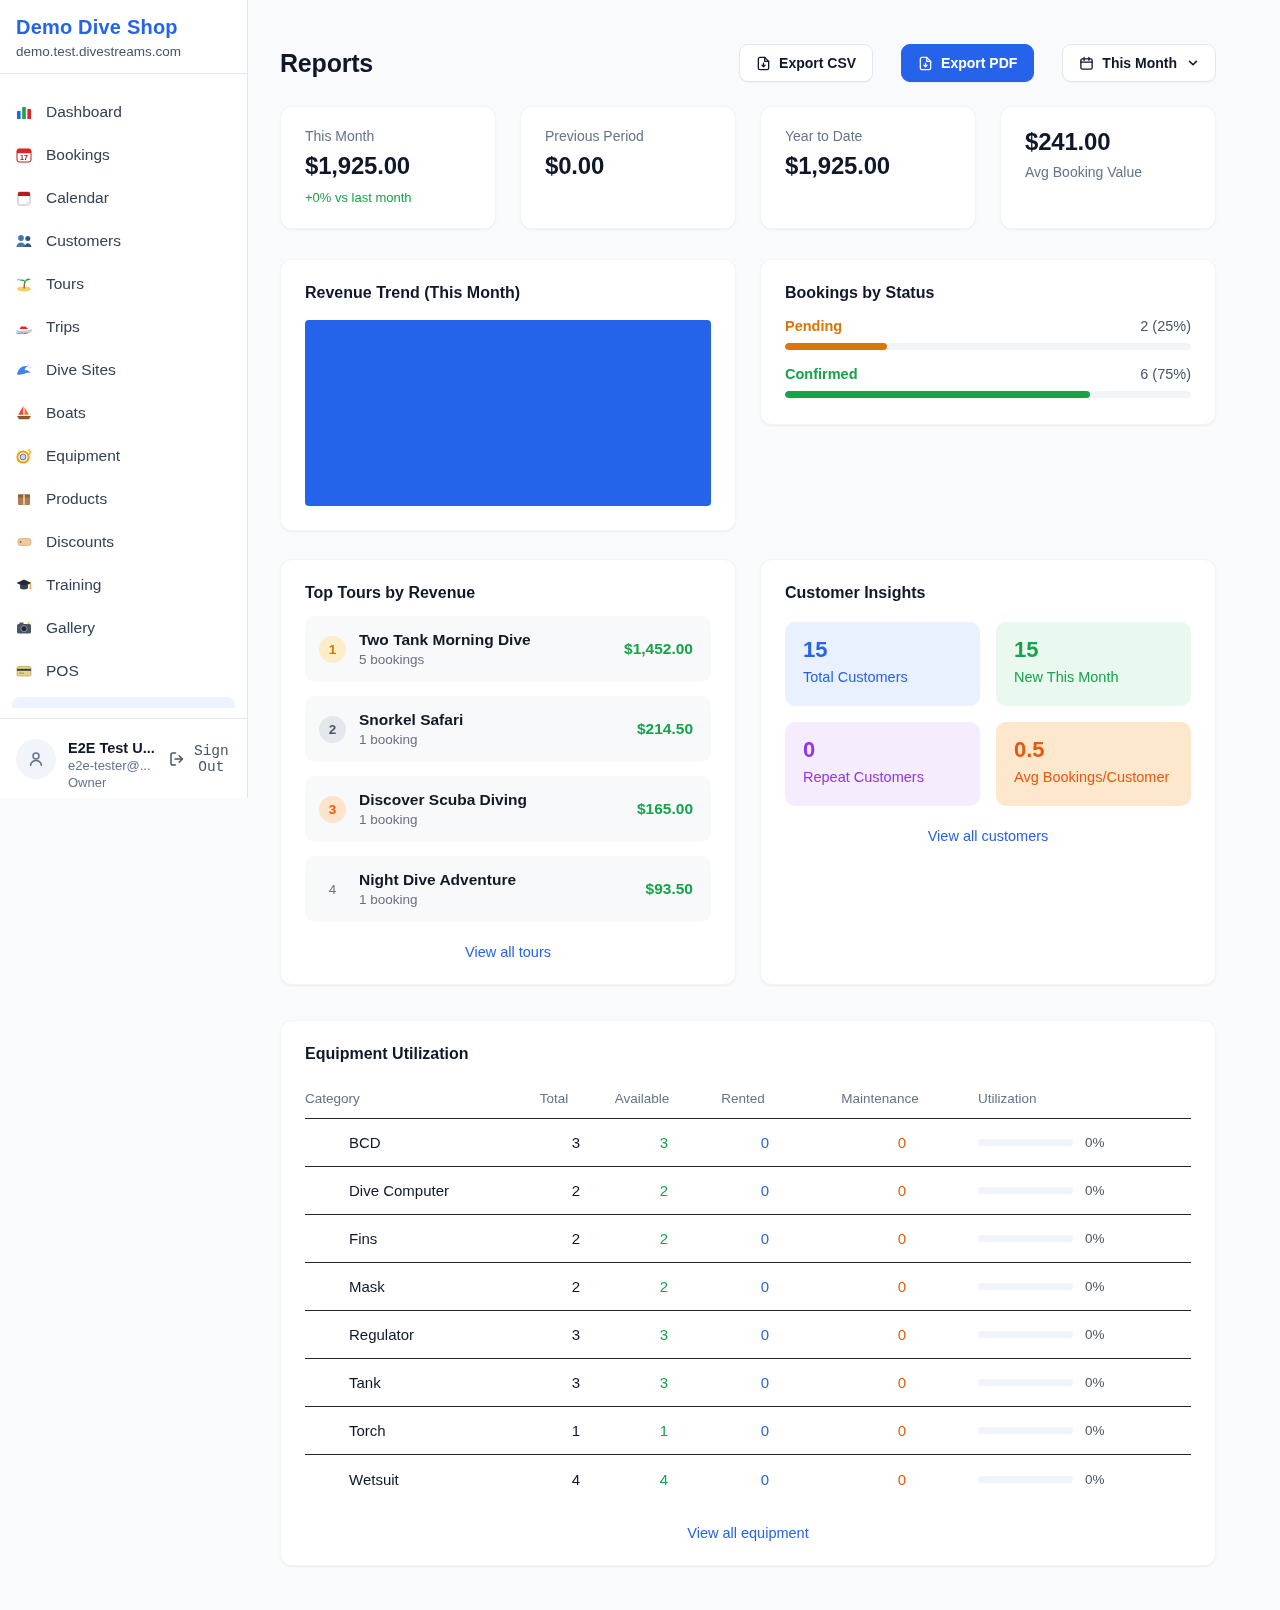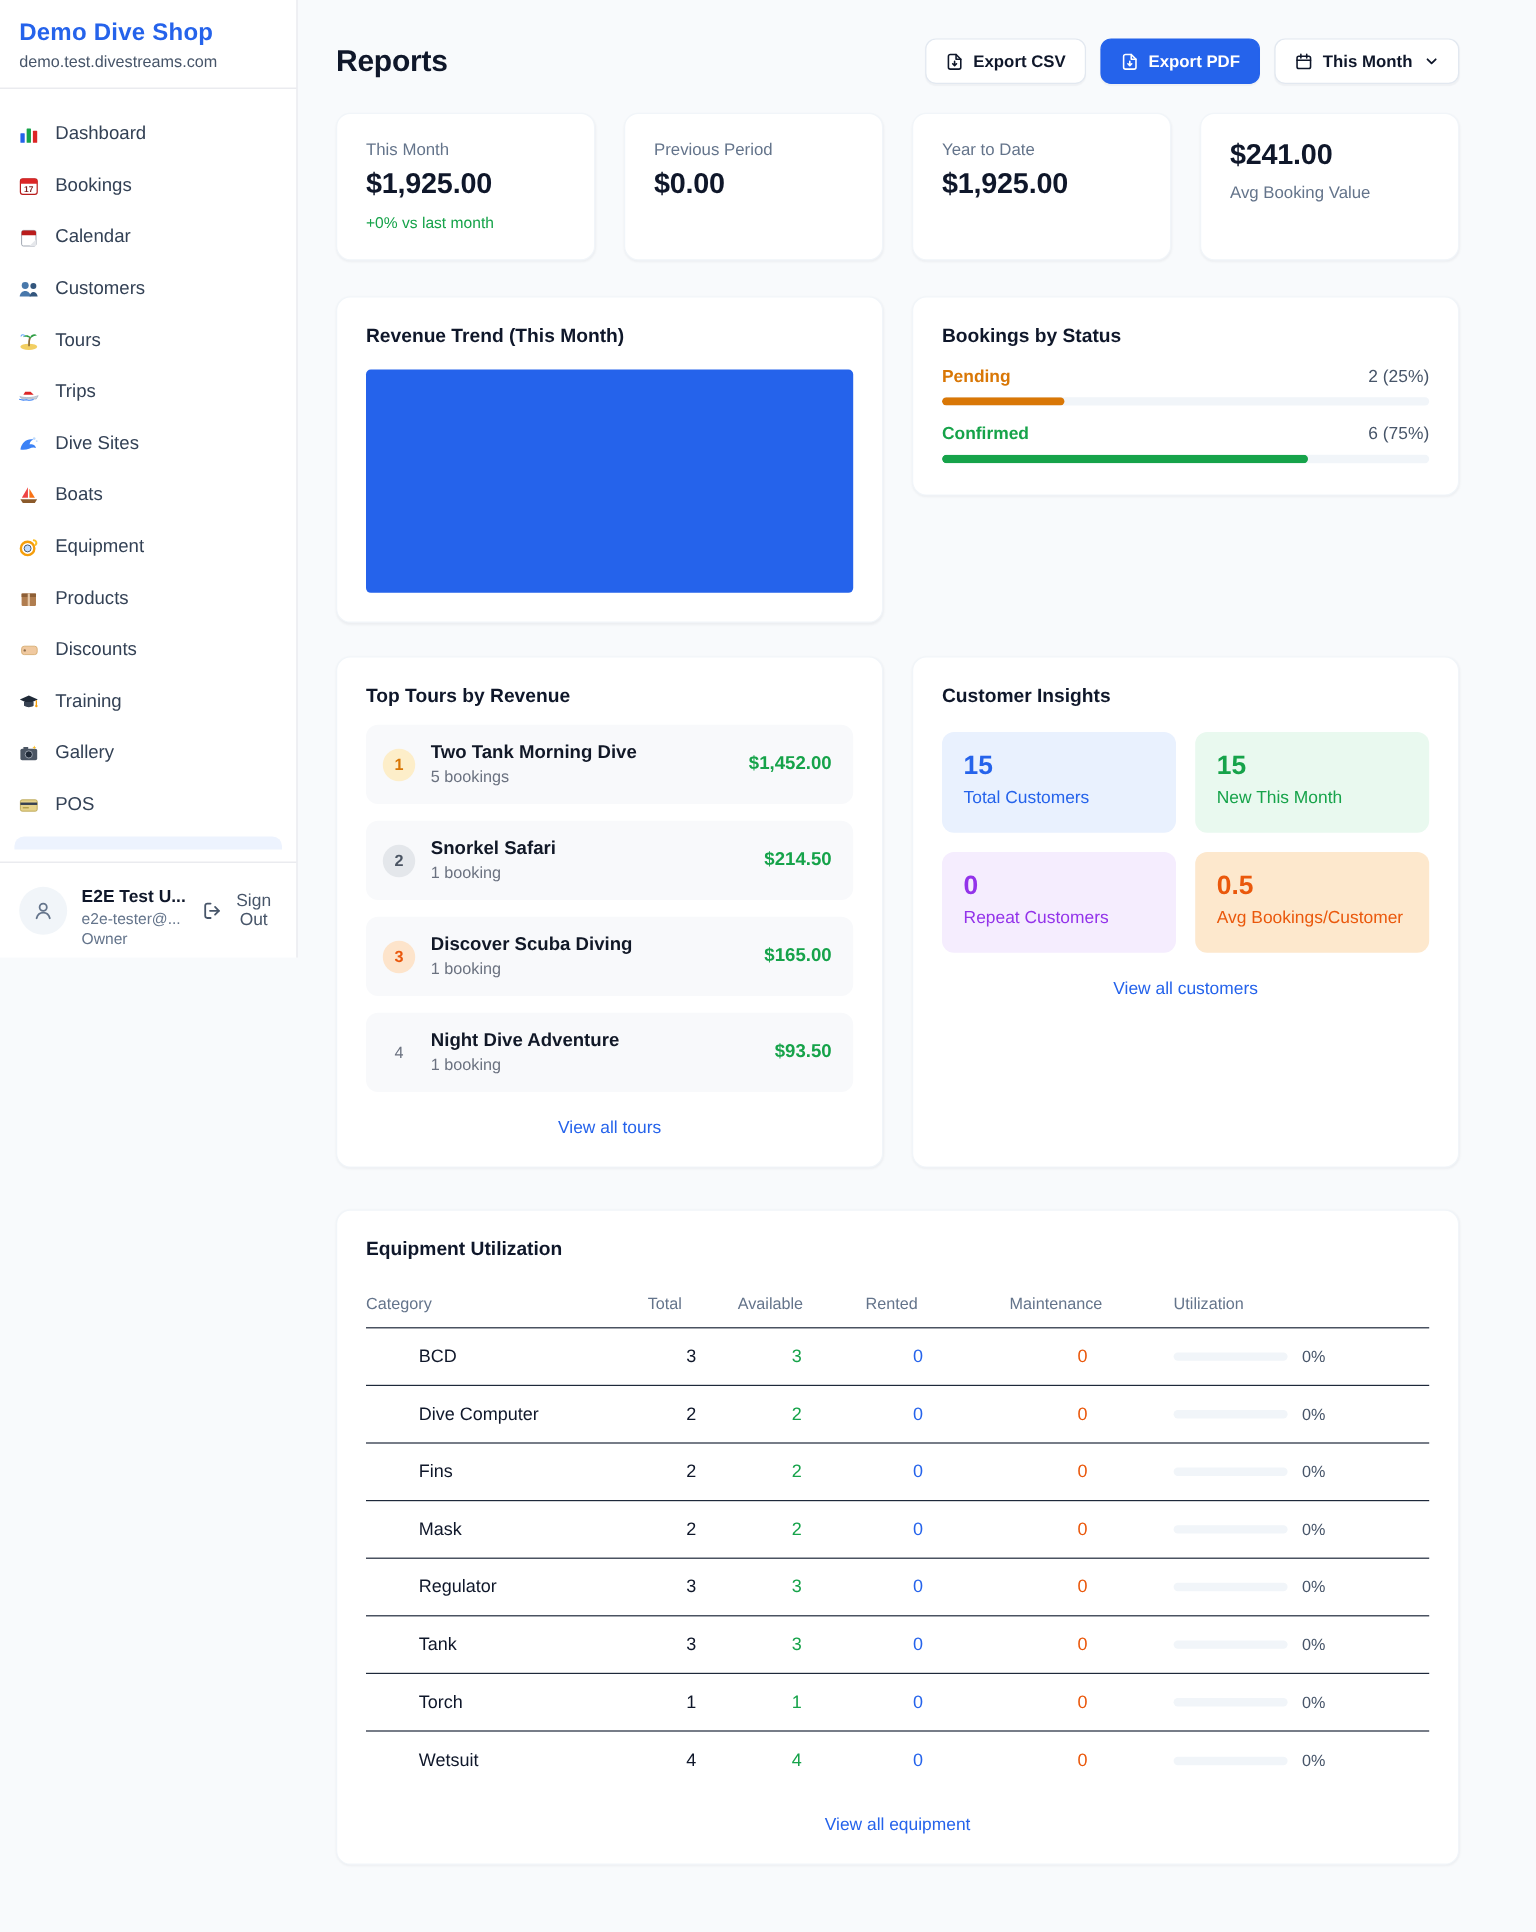--- a/index.html
+++ b/index.html
@@ -31,27 +31,27 @@
   .nav-active-sliver{height:11px;margin:5px 12px 0;background:#edf3fe;border-radius:8px 8px 0 0;}
   .user-footer{
     border-top:1px solid var(--c-border);height:80px;padding:10px 16px;
     display:flex;align-items:center;
   }
   .avatar{width:40px;height:40px;border-radius:50%;background:#f1f5f9;display:flex;align-items:center;justify-content:center;flex-shrink:0;}
   .user-meta{margin-left:12px;width:92px;}
   .user-name{font-size:14.5px;font-weight:700;color:#0f172a;white-space:nowrap;margin-top:12px;}
   .user-email{font-size:13px;color:#64748b;margin-top:2px;white-space:nowrap;}
   .user-role{font-size:13px;color:#64748b;margin-top:2px;}
-  .signout{display:flex;align-items:center;gap:7px;color:#475569;font-size:14.5px;margin-left:14px;background:none;border:none;cursor:pointer;font-family:Liberation Sans, sans-serif;}
+  .signout{display:flex;align-items:center;gap:7px;color:#475569;font-size:14.5px;margin-left:14px;background:none;border:none;cursor:pointer;font-family:Liberation Mono, monospace;}
 
   
-  .main{flex:1;padding:32px 64px 40px 32px;}
+  .main{flex:1;padding:44px 64px 40px 32px;}
   .page-header{display:flex;align-items:center;justify-content:space-between;height:38px;}
   .page-title{font-size:25px;font-weight:700;color:#0f172a;letter-spacing:-.2px;}
-  .header-actions{display:flex;gap:12px;}
+  .header-actions{display:flex;gap:28px;}
   .btn{
     display:inline-flex;align-items:center;gap:8px;height:38px;padding:0 16px;border-radius:9px;
     font-size:14px;font-weight:700;font-family:inherit;cursor:pointer;background:#fff;
     border:1px solid #e2e8f0;color:#0f172a;box-shadow:0 1px 1px rgba(15,23,42,.04);
   }
   .btn-primary{background:var(--c-accent);border-color:var(--c-accent);color:#fff;}
   .chev{margin-left:2px;display:inline-flex;}
 
   .card{
     background:#fff;border-radius:12px;border:1px solid #f1f5f9;

